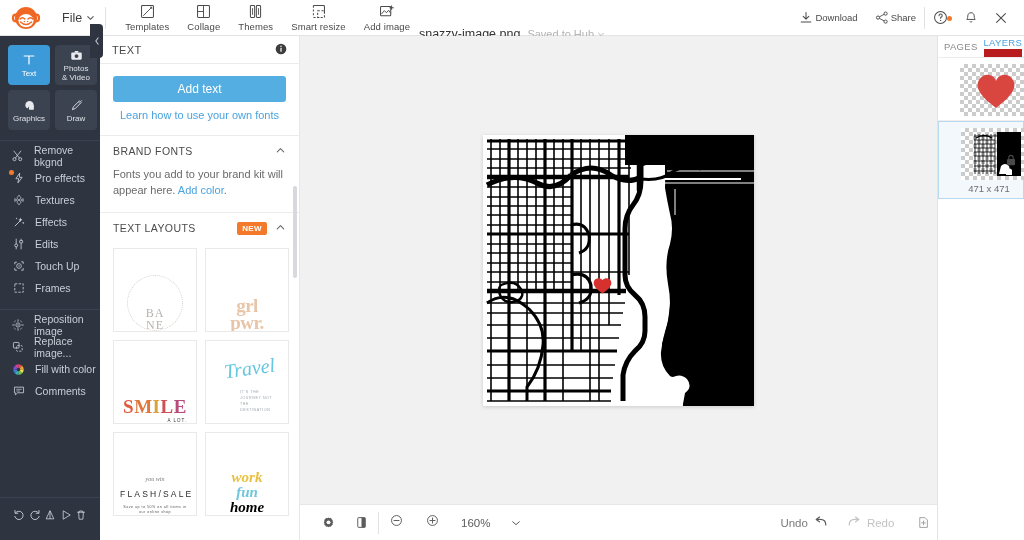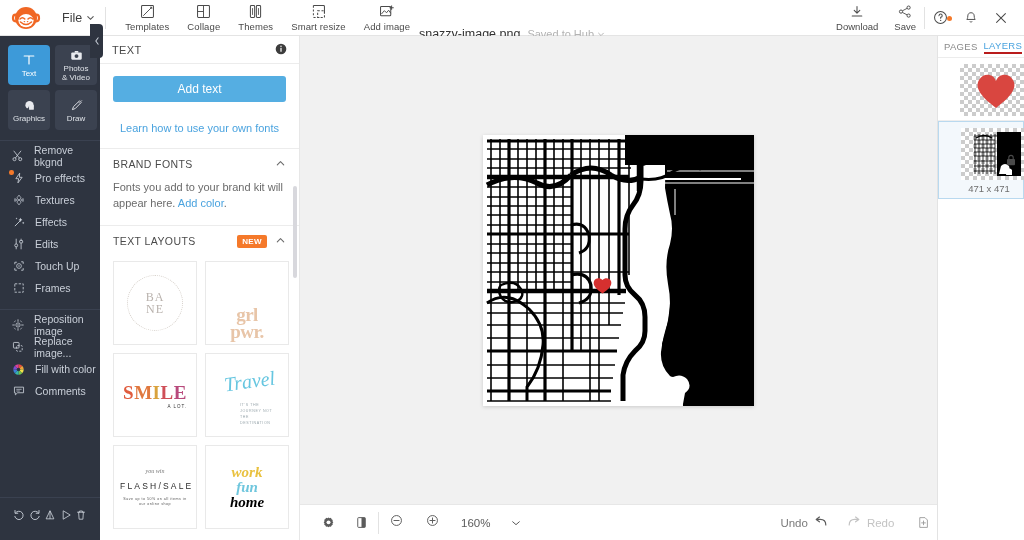--- a/index.html
+++ b/index.html
@@ -31,21 +31,21 @@
   .top-tool .tt-label { font-size: 9.5px; color: #4a4a4a; letter-spacing: .1px; }
   .doc-title-wrap {
     position: absolute; left: 0; right: 0; top: 16px; height: 36px;
     display: flex; align-items: center; justify-content: center; gap: 7px;
     pointer-events: none;
   }
   .doc-title { font-size: 12.5px; color: #333; pointer-events: auto; }
   .doc-saved { font-size: 11px; color: #b3b3b3; display: flex; align-items: center; gap: 3px; pointer-events: auto; }
   .topright { margin-left: auto; display: flex; align-items: center; height: 36px; padding-right: 8px; }
   .tr-tool {
-    display: flex; flex-direction: column; align-items: center; justify-content: center;
+    display: flex; flex-direction: row; align-items: center; justify-content: center;
     padding: 0 8px; height: 36px; gap: 1px; position: relative;
   }
   .tr-tool .tt-label { font-size: 9.5px; color: #4a4a4a; }
   .tr-icon { padding: 0 7px; display: flex; align-items: center; position: relative; }
   .dot-badge {
     position: absolute; top: 7px; right: 4px; width: 5px; height: 5px;
     border-radius: 50%; background: #f5792a;
   }
 
   
@@ -94,21 +94,21 @@
     padding: 0 12px; border-bottom: 1px solid #ececec;
   }
   .panel-title { font-size: 11px; color: #4a4a4a; letter-spacing: .4px; }
   .panel-body { padding: 12px 13px 0 13px; }
   .add-text-btn {
     width: 100%; height: 26px; border-radius: 3px; background: #55aee2;
     color: #fff; font-size: 12px; display: flex; align-items: center; justify-content: center;
     border: none;
   }
   .own-fonts-link {
-    margin-top: 20px; text-align: center; font-size: 11px; color: #4aa3df;
+    margin-top: 7px; text-align: center; font-size: 11px; color: #4aa3df;
     padding-bottom: 14px;
   }
   .sect-div { height: 1px; background: #ececec; }
   .sect-head {
     height: 30px; display: flex; align-items: center; padding: 0 13px;
     font-size: 10.5px; color: #4a4a4a; letter-spacing: .4px; gap: 8px;
   }
   .sect-head .spacer { flex: 1; }
   .badge-new {
     background: #f5792a; color: #fff; font-size: 8px; font-weight: bold;
@@ -117,21 +117,21 @@
   .brand-text {
     padding: 0 13px 14px 13px; font-size: 11px; color: #6b6b6b; line-height: 16px;
   }
   .brand-text a { color: #4aa3df; text-decoration: none; }
   .layouts-grid {
     display: grid; grid-template-columns: 84px 84px; gap: 8px;
     padding: 5px 13px 10px 13px;
   }
   .layout-card {
     width: 84px; height: 84px; background: #fff; border: 1px solid #e9e9e9;
-    display: flex; align-items: center; justify-content: center; overflow: hidden;
+    display: flex; align-items: flex-end; justify-content: center; overflow: hidden;
     position: relative;
   }
   .panel-scroll {
     position: absolute; right: 2px; top: 150px; width: 4px; height: 92px;
     background: #d8d8dd; border-radius: 2px;
   }
   .collapse-tab {
     position: absolute; left: 90px; top: 24px; width: 13px; height: 34px;
     background: #2e3440; border-radius: 0 4px 4px 0;
     display: flex; align-items: center; justify-content: center; z-index: 6;
@@ -183,21 +183,21 @@
   
   .rpanel {
     position: absolute; top: 36px; right: 0; width: 87px; height: 504px;
     background: #fff; border-left: 1px solid #e3e3e3;
   }
   .rp-tabs {
     height: 22px; display: flex; align-items: center; gap: 6px;
     padding: 0 6px; border-bottom: 1px solid #ececec; font-size: 9.5px;
   }
   .rp-tab { color: #8a8a8a; letter-spacing: .3px; padding-bottom: 1px;}
-  .rp-tab.active { color: #4aa3df; border-bottom: 2px solid #b91c1c; }
+  .rp-tab.active { color: #4aa3df; border-bottom: 8px solid #b91c1c; }
   .layer-item { padding: 6px 6px 4px 22px; border-bottom: 1px solid #eee; position: relative; }
   .layer-item.selected { background: #f3f8fc; border: 1px solid #b9d9ef; }
   .layer-thumb {
     width: 72px; height: 52px; position: relative; overflow: hidden;
     background-image:
       linear-gradient(45deg, #ccc 25%, transparent 25%),
       linear-gradient(-45deg, #ccc 25%, transparent 25%),
       linear-gradient(45deg, transparent 75%, #ccc 75%),
       linear-gradient(-45deg, transparent 75%, #ccc 75%);
     background-size: 8px 8px;
@@ -298,21 +298,21 @@
         </svg>
         <span class="tt-label">Download</span>
       </div>
       <div class="tr-tool">
         <svg width="16" height="16" viewBox="0 0 20 20">
           <circle cx="14.5" cy="4.5" r="2" stroke="#4a4a4a" stroke-width="1.2" fill="none"></circle>
           <circle cx="5" cy="9.5" r="2" stroke="#4a4a4a" stroke-width="1.2" fill="none"></circle>
           <circle cx="14.5" cy="14.5" r="2" stroke="#4a4a4a" stroke-width="1.2" fill="none"></circle>
           <path d="M6.8 8.5 L12.7 5.4 M6.8 10.6 L12.7 13.6" stroke="#4a4a4a" stroke-width="1.1"></path>
         </svg>
-        <span class="tt-label">Save</span>
+        <span class="tt-label">Share</span>
       </div>
       <div class="vsep"></div>
       <div class="tr-icon">
         <svg width="17" height="17" viewBox="0 0 20 20">
           <circle cx="10" cy="10" r="7" stroke="#4a4a4a" stroke-width="1.2" fill="none"></circle>
           <path d="M8.2 8 q.2 -2 1.9 -2 q1.9 0 1.9 1.8 q0 1.5 -1.8 2 v1.2" stroke="#4a4a4a" stroke-width="1.2" fill="none" stroke-linecap="round"></path>
           <circle cx="10.2" cy="13.4" r=".75" fill="#4a4a4a"></circle>
         </svg>
         <span class="dot-badge"></span>
       </div>

